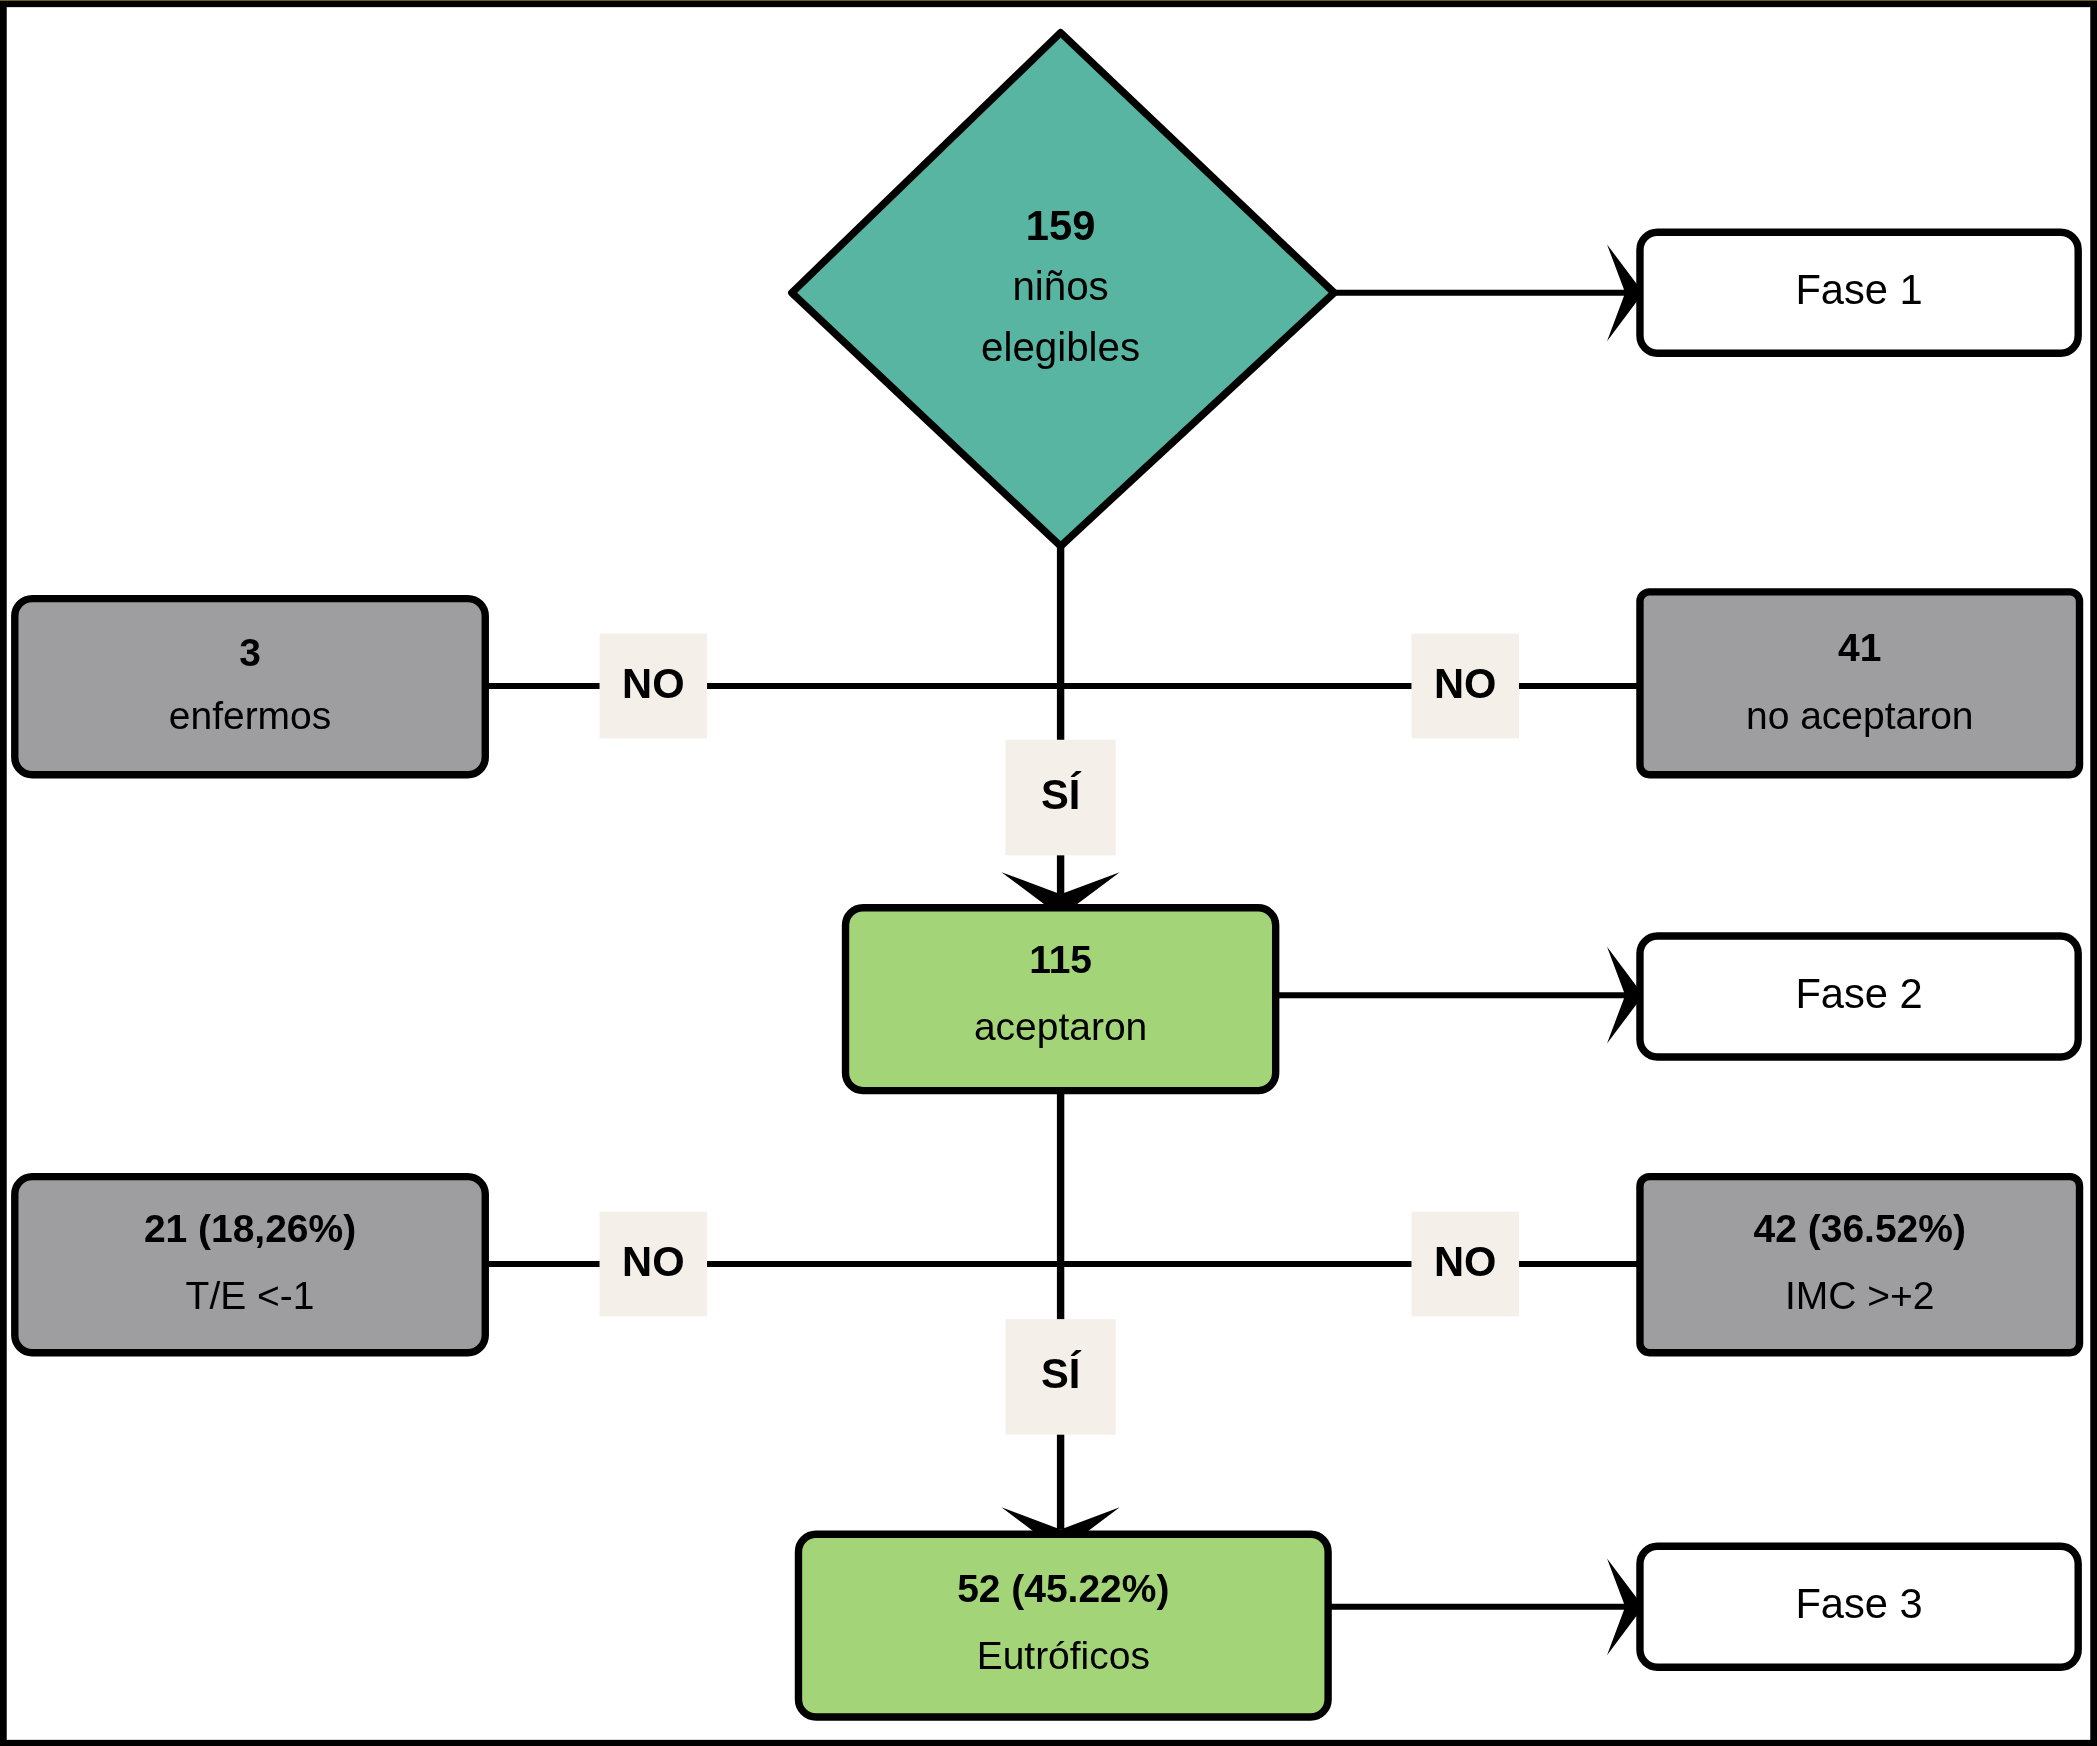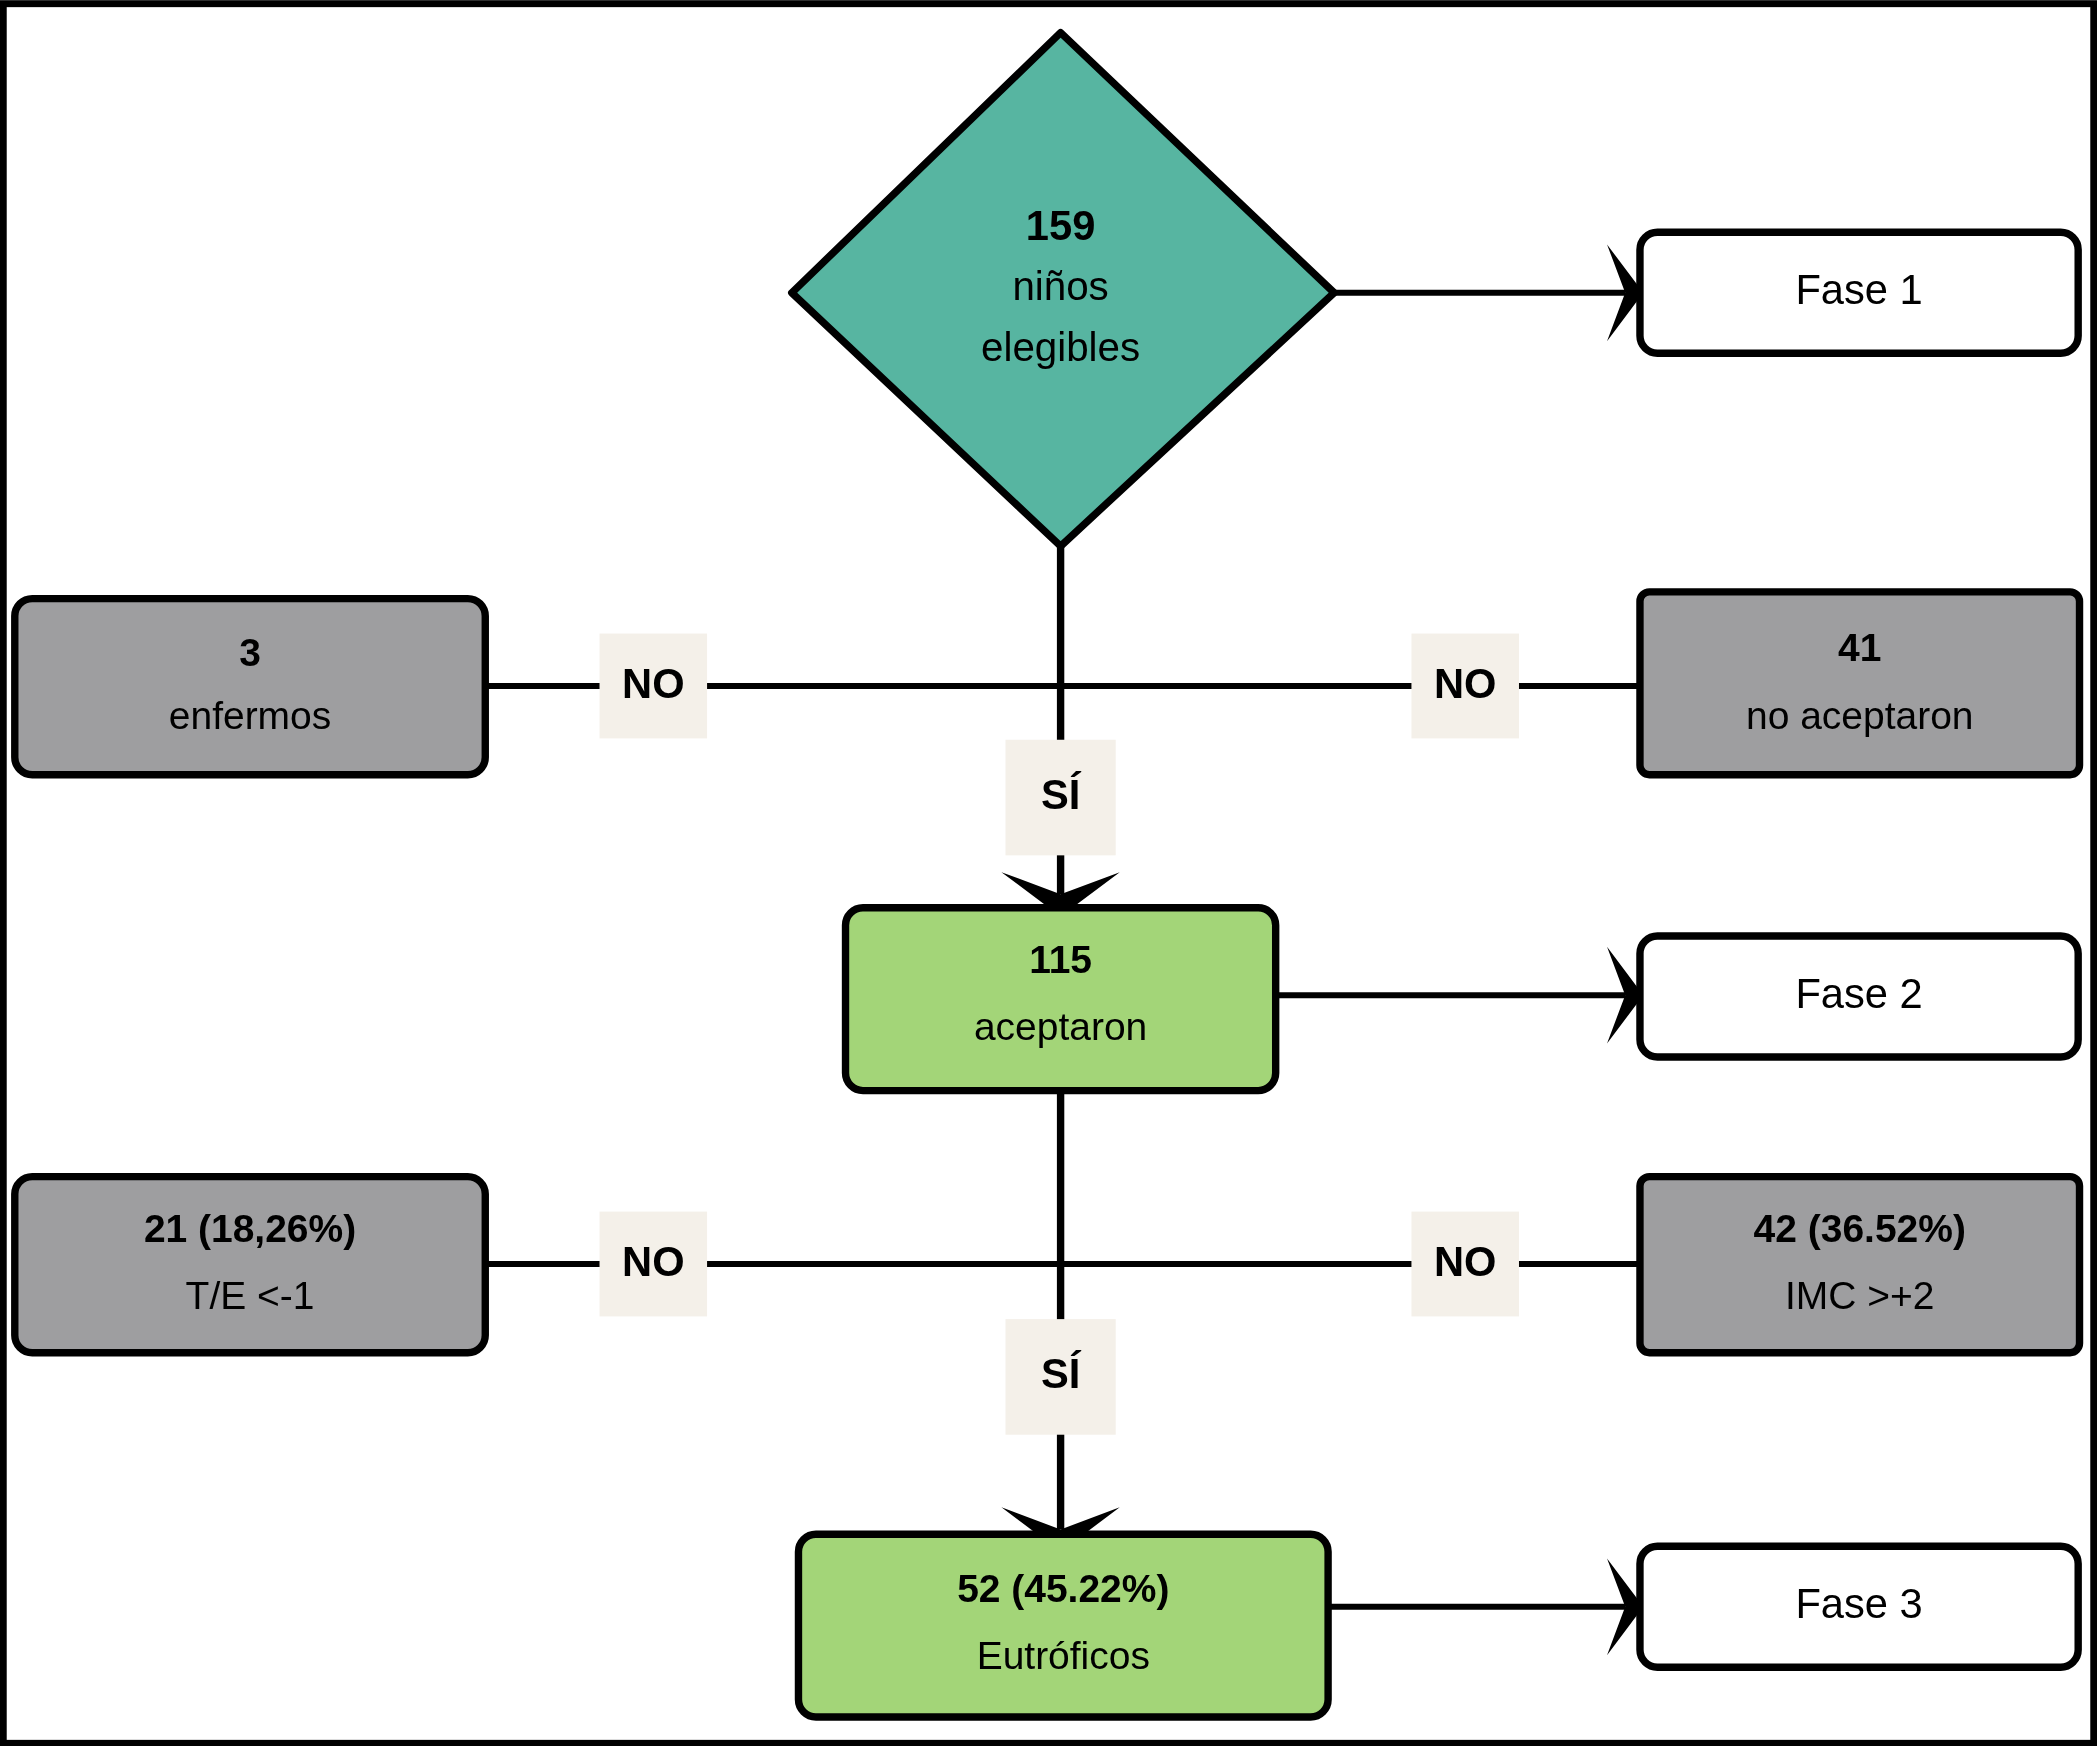--- a/index.html
+++ b/index.html
@@ -10,21 +10,21 @@
   body {
     width: 2097px;
     height: 1747px;
     font-family: "Liberation Sans", sans-serif;
     overflow: hidden;
   }
   #flowchart-root {
     position: relative;
     width: 2097px;
     height: 1747px;
-    background: #737373;
+    background: #fde047;
     box-sizing: border-box;
   }
   svg#diagram-canvas {
     position: absolute;
     top: 0;
     left: 0;
     width: 2097px;
     height: 1747px;
     display: block;
   }

